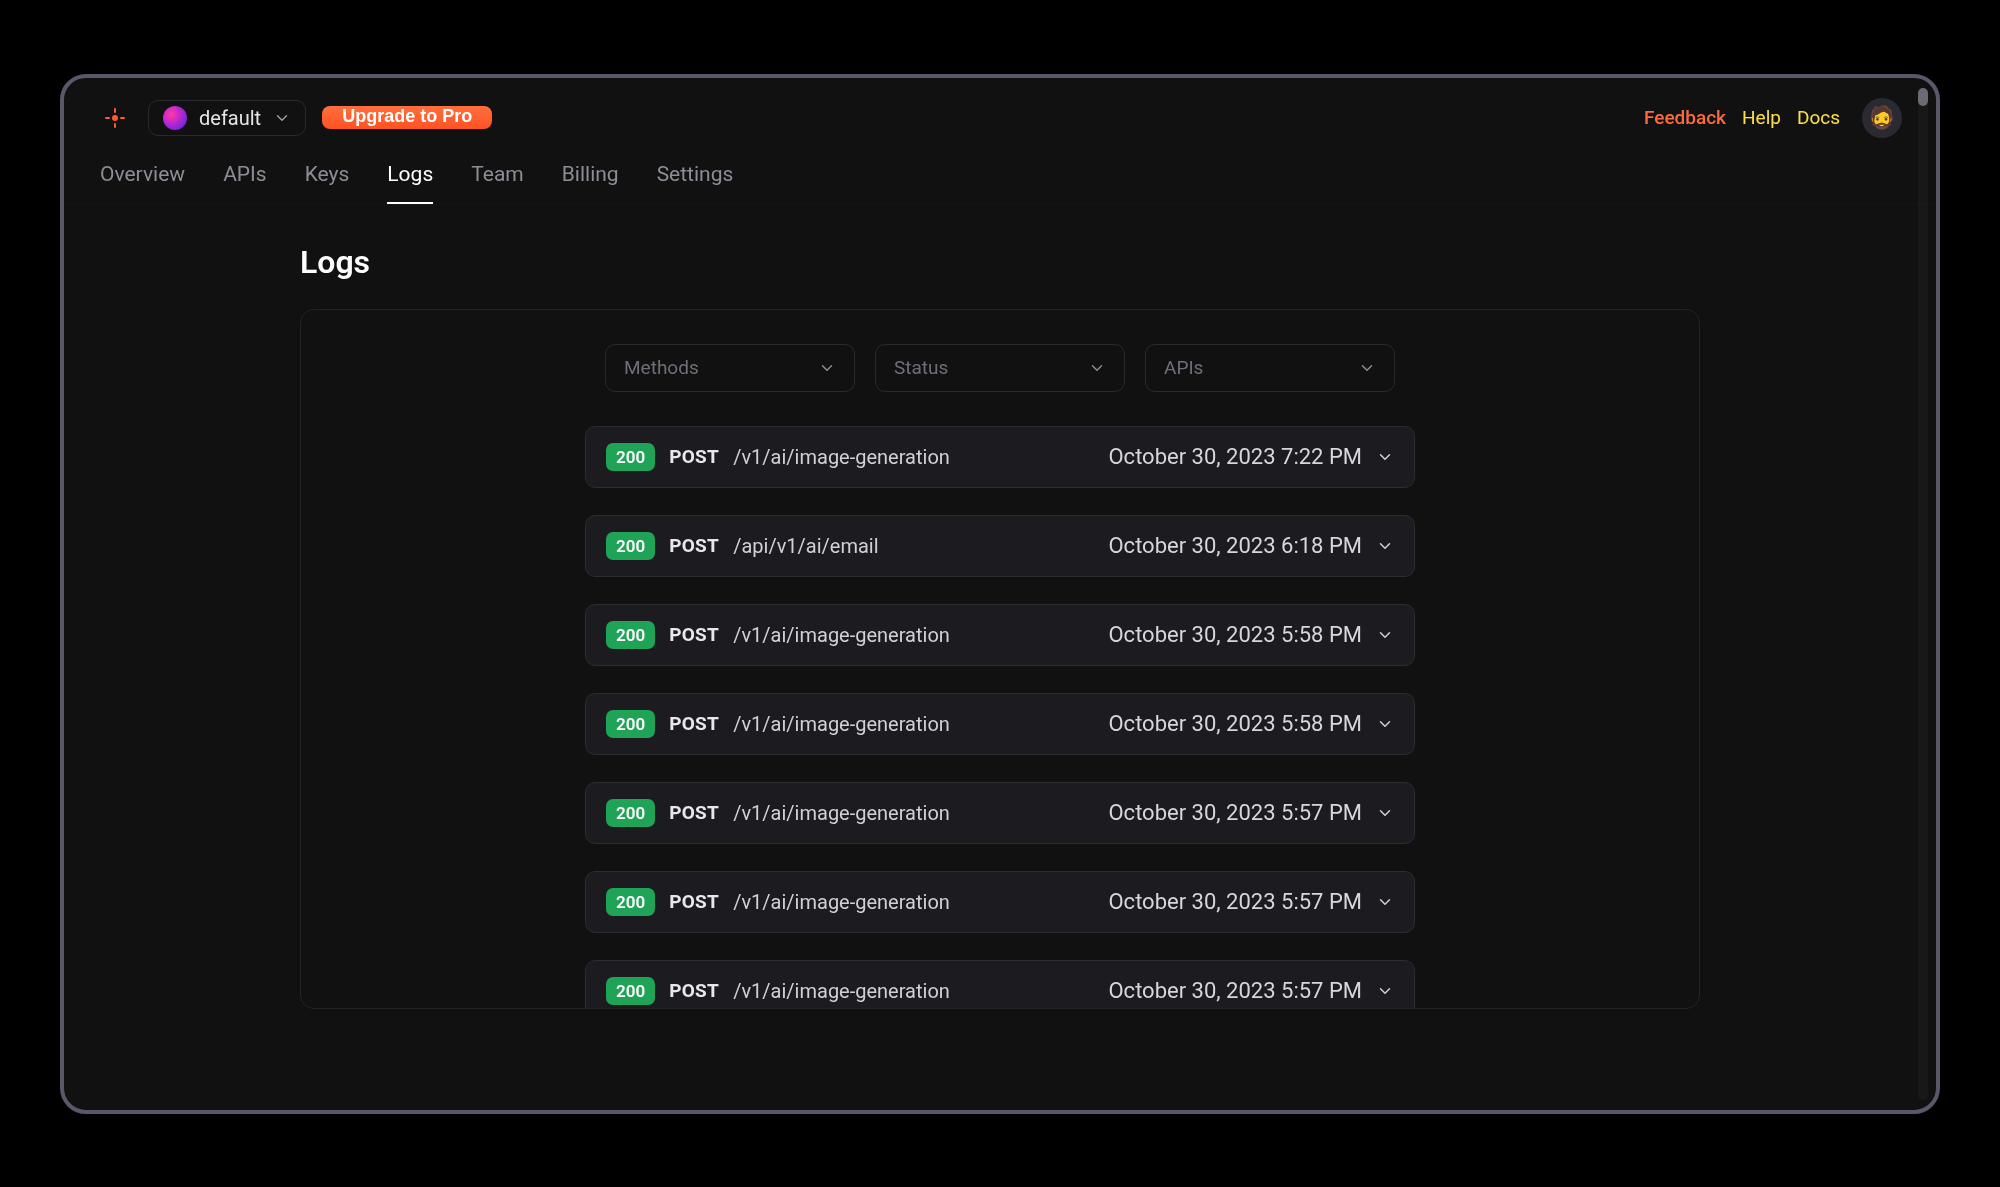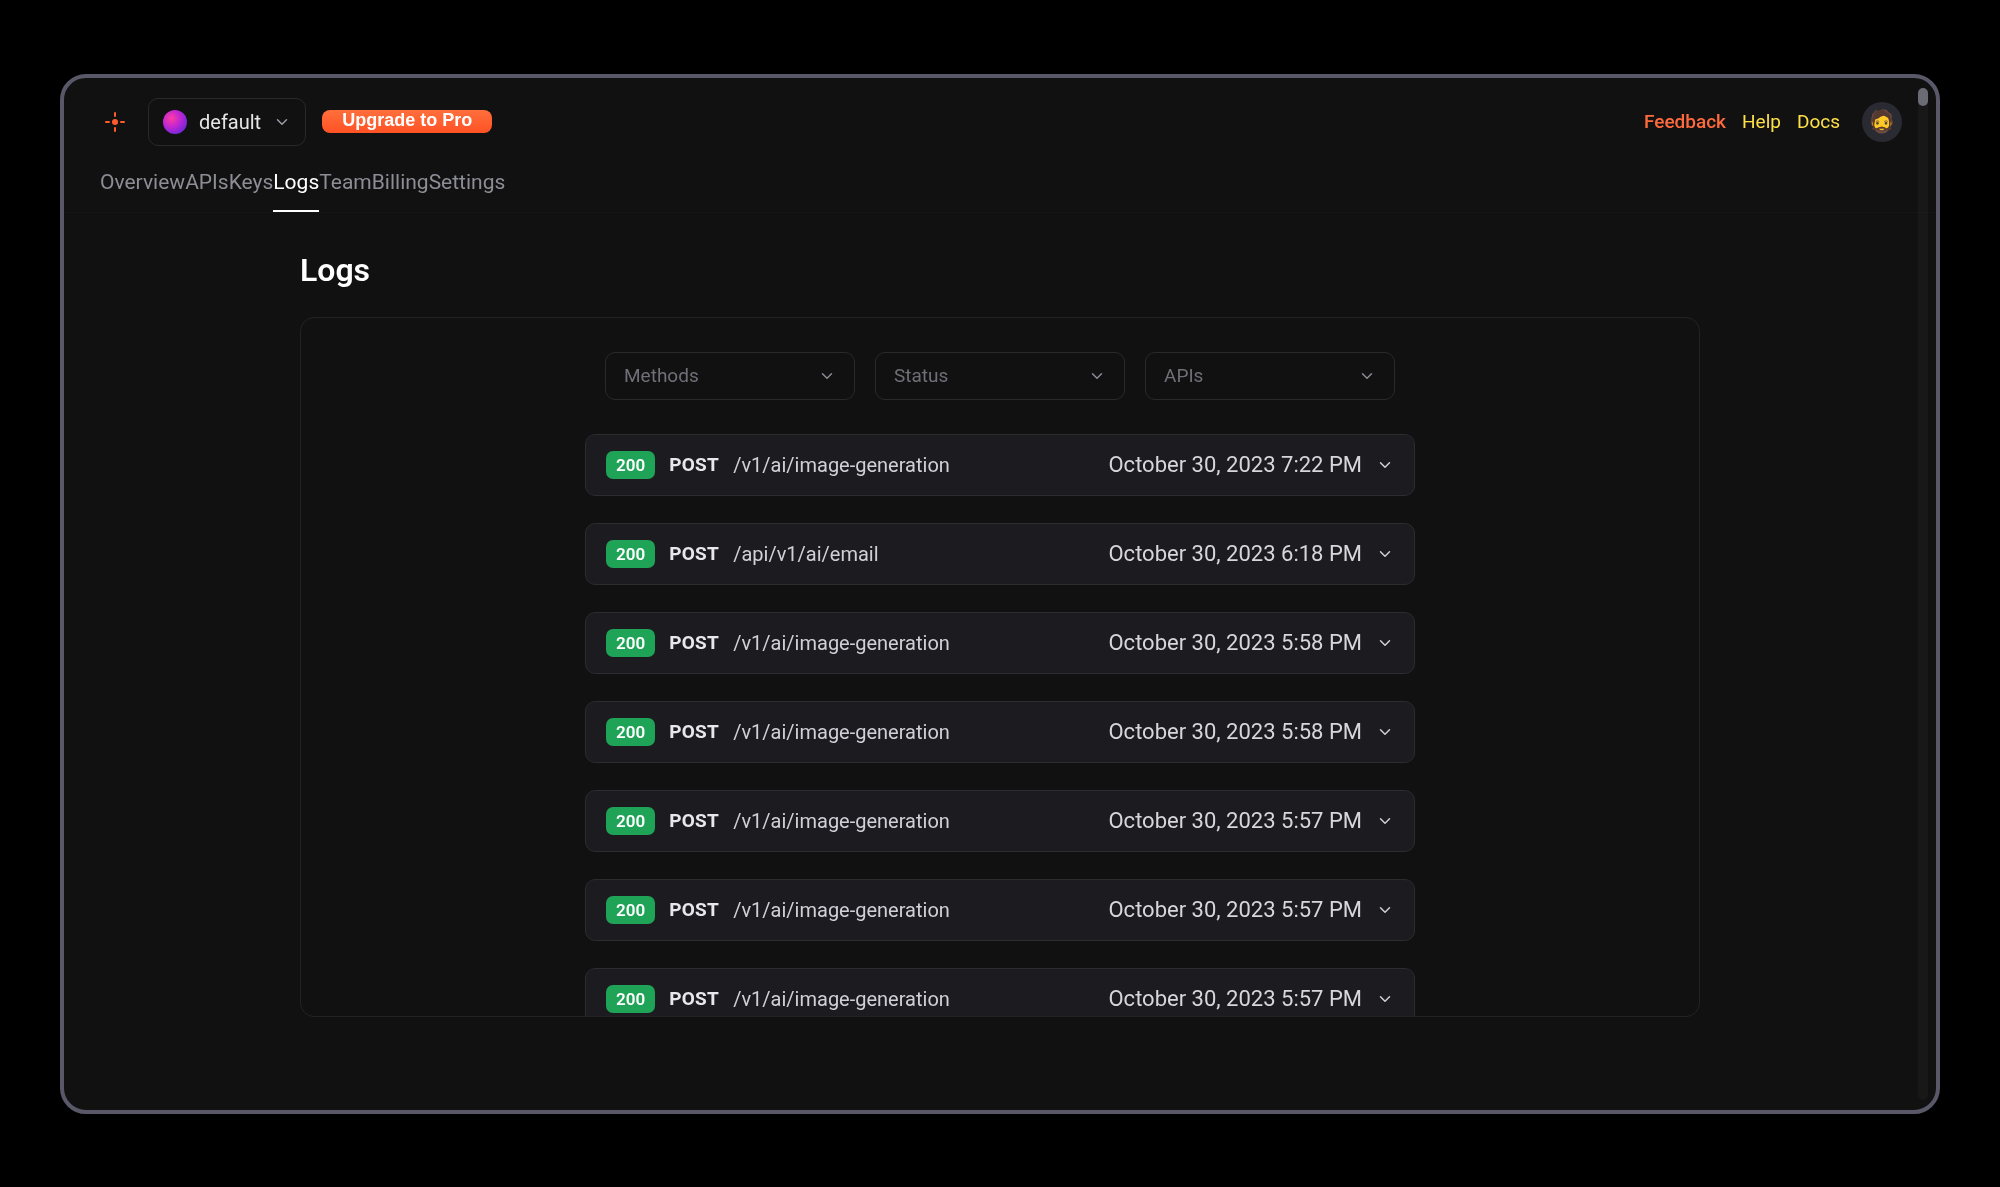--- a/index.html
+++ b/index.html
@@ -45,21 +45,21 @@
     padding: 20px 34px 10px 34px;
     gap: 16px;
   }
   .logo {
     width: 34px; height: 34px;
     display: flex; align-items: center; justify-content: center;
     color: #ff5a2b;
     font-size: 24px;
   }
   .workspace {
-    height: 48px;
+    height: 36px;
     border: 1px solid #2a2a2e;
     border-radius: 10px;
     display: flex; align-items: center;
     padding: 0 14px;
     gap: 12px;
   }
   .workspace .avatar {
     width: 24px; height: 24px;
     border-radius: 50%;
     background: radial-gradient(circle at 35% 35%, #ff3da0 0%, #c026d3 40%, #6d28d9 80%);
@@ -81,21 +81,21 @@
   .user-avatar {
     width: 40px; height: 40px; border-radius: 50%;
     background: #2a2a33;
     display: flex; align-items: center; justify-content: center;
     font-size: 22px;
     margin-left: 6px;
   }
 
   
   .tabs {
-    display: flex; 
+    display: flex; gap: 38px;
     padding: 14px 36px 0 36px;
     border-bottom: 1px solid rgba(255,255,255,0.02);
     align-items: center;
   }
   .tab {
     color: #8d8d95; font-size: 21px;
     padding-bottom: 16px;
     border-bottom: 2px solid transparent;
     cursor: pointer;
   }

